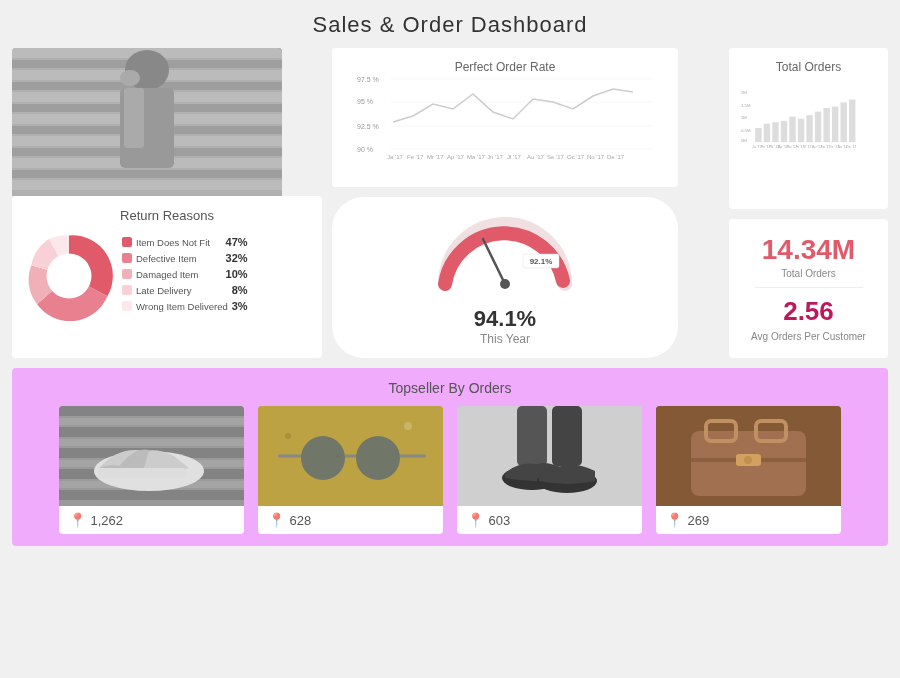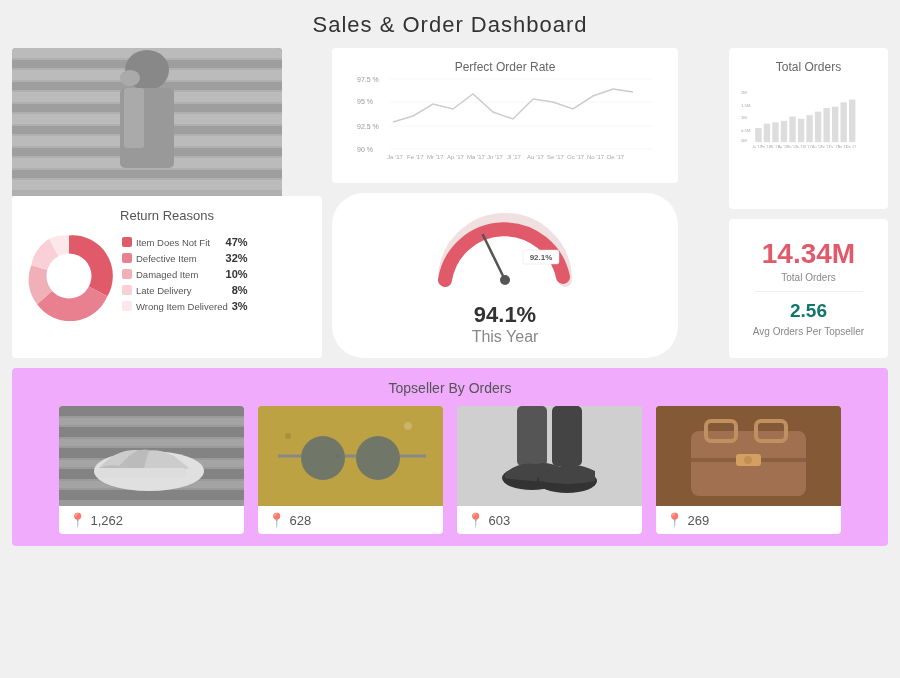--- a/index.html
+++ b/index.html
@@ -161,33 +161,33 @@
       color: #888;
       text-align: center;
     }
     .stat-divider {
       width: 80%;
       height: 1px;
       background: #eee;
       margin: 4px 0;
     }
     .stat-value-2 {
-      font-size: 19px;
+      font-size: 26px;
       font-weight: 700;
-      color: #0f766e;
+      color: #be185d;
     }
     .gauge-value-main {
       font-size: 22px;
       font-weight: 700;
       color: #333;
       text-align: center;
       margin-top: 7px;
     }
     .gauge-label {
-      font-size: 16px;
+      font-size: 12px;
       color: #888;
       text-align: center;
     }
     
     .bottom-section {
       background: #f0abfc;
       border-radius: 4px;
       padding: 12px;
       margin-top: 10px;
     }
@@ -423,21 +423,21 @@
           <text x="136" y="86" font-size="5" fill="#aaa">No '17</text>
           <text x="148" y="86" font-size="5" fill="#aaa">De '17</text>
         </svg>
       </div>
 
       <div class="card stats-card">
         <div class="stat-value">14.34M</div>
         <div class="stat-label">Total Orders</div>
         <div class="stat-divider"></div>
         <div class="stat-value-2">2.56</div>
-        <div class="stat-label">Avg Orders Per Topseller</div>
+        <div class="stat-label">Avg Orders Per Customer</div>
       </div>
     </div>
   </div>
 
   <div class="bottom-section">
     <div class="bottom-title">Topseller By Orders</div>
     <div class="products-grid">
 
       <div class="product-card">
         <div class="product-image product-image-1">

